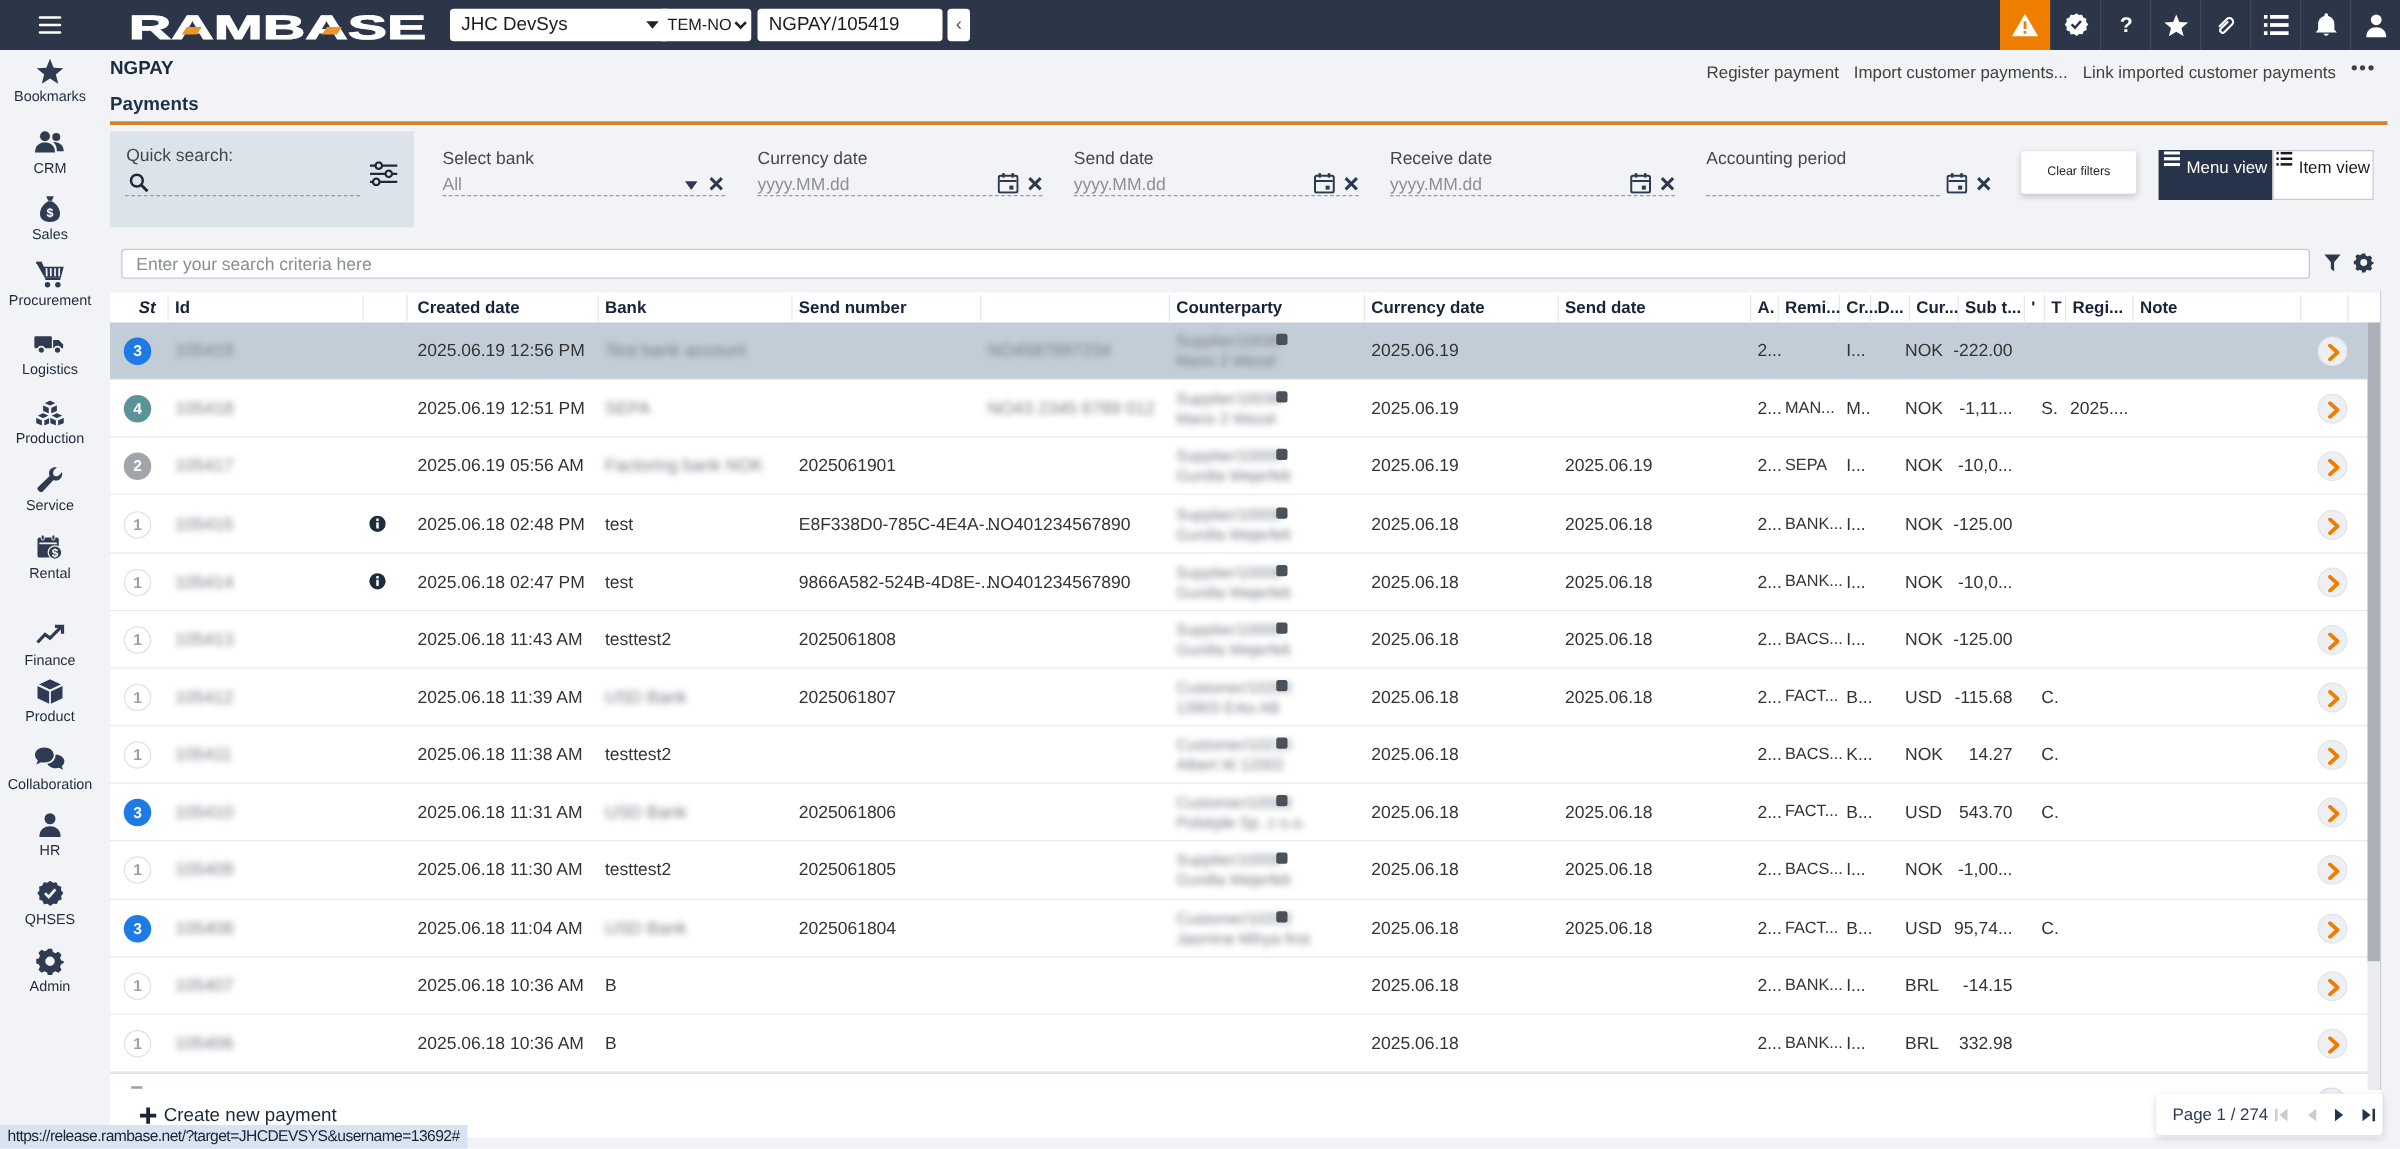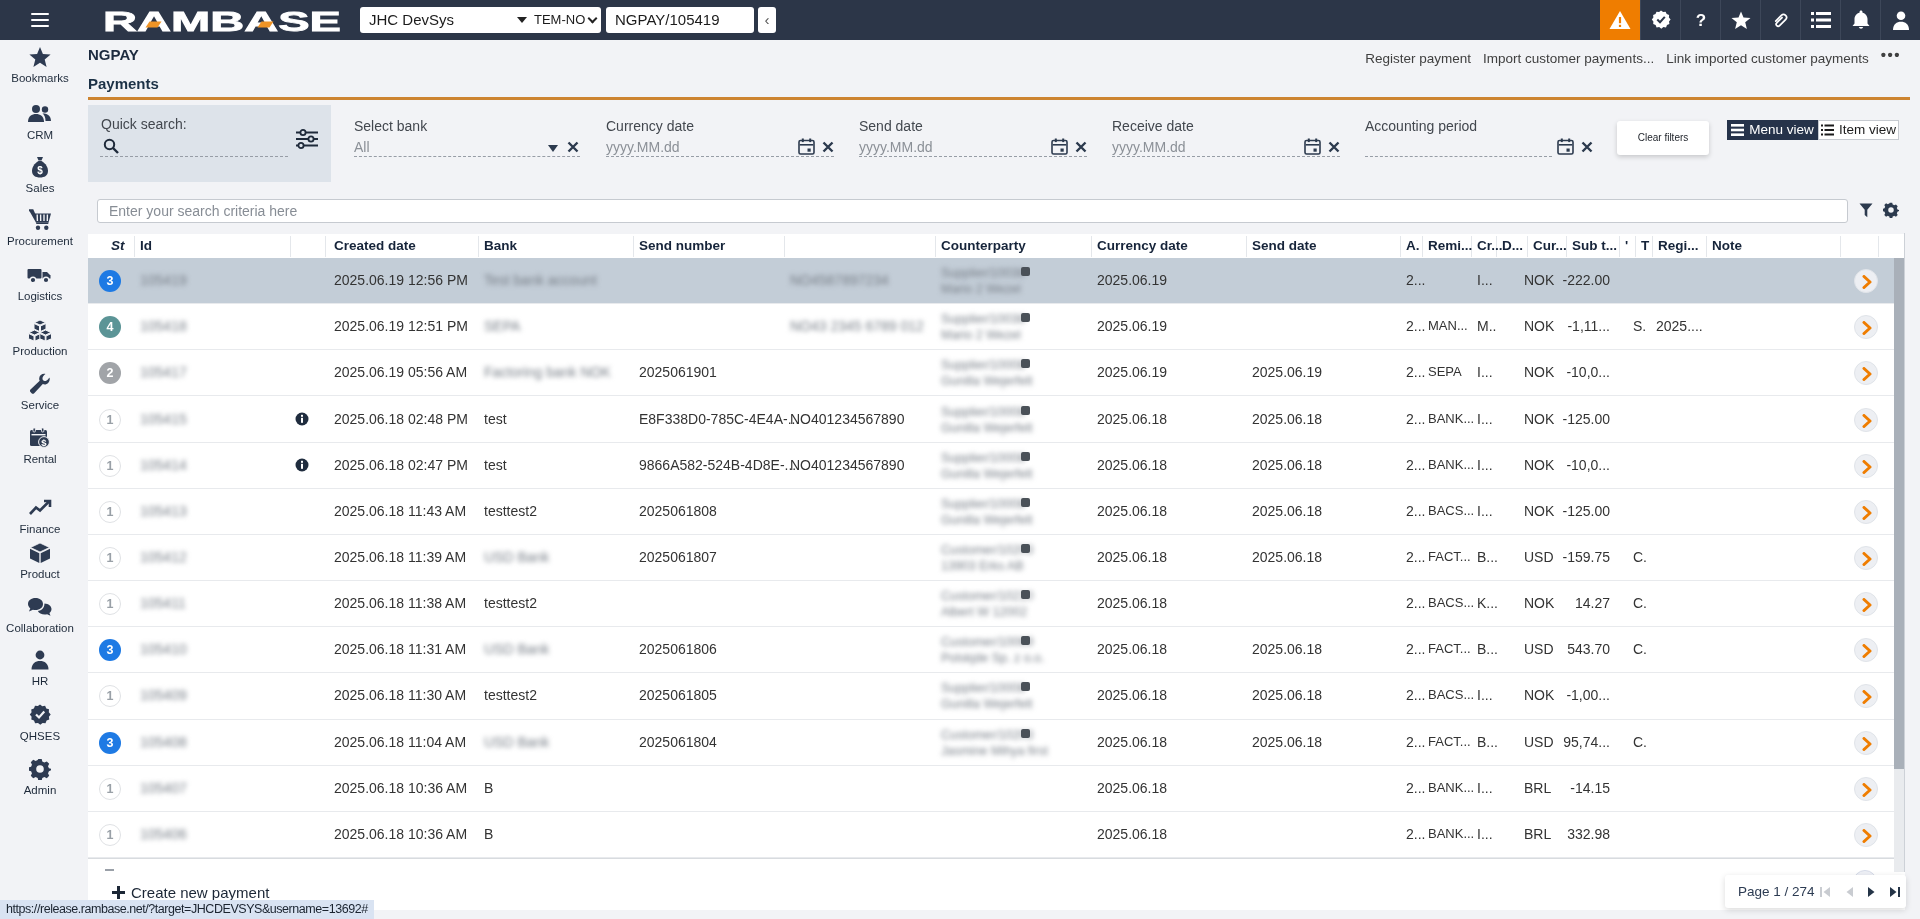--- a/index.html
+++ b/index.html
@@ -36,22 +36,22 @@
 
   
   .qsbox { position:absolute; left:88px; top:105px; width:243px; height:77px; background:#dde3ea; }
   .flabel { position:absolute; font-size:14px; color:#42474e; }
   .fvalue { position:absolute; font-size:14px; color:#8b9097; }
   .dotted { position:absolute; border-bottom:1px dashed #979da6; }
 
   .clearbtn { position:absolute; left:1617px; top:121px; width:92px; height:34px; background:#fff;
               border-radius:3px; box-shadow:0 2px 5px rgba(0,0,0,.18); font-size:10px; color:#23272e;
               text-align:center; line-height:34px; }
-  .viewbtn { position:absolute; top:120px; height:20px; font-size:13.5px; line-height:26px;
-             display:flex; align-items:center; justify-content:center; gap:5px; }
+  .viewbtn { position:absolute; top:120px; height:40px; font-size:13.5px; line-height:26px;
+             display:flex; justify-content:center; gap:5px; }
   .menuview { left:1727px; width:91px; background:#26334a; color:#fff; border:1px solid #26334a; }
   .itemview { left:1818px; width:81px; background:#fff; color:#1b1b1b; border:1px solid #c6cad0; }
 
   
   .searchbox { position:absolute; left:97px; top:199px; width:1751px; height:24px; background:#fff;
                border:1px solid #c6cad0; border-radius:3px; font-size:14px; color:#878d95; line-height:22px;
                padding-left:11px; }
 
   
   .thead { position:absolute; left:88px; top:234px; width:1817px; height:25px; background:#fff;
@@ -629,21 +629,21 @@
       <span class="cell" style="left:551px;">2025061807</span>
       <span class="cpart bl" style="left:853px;">Customer/10203</span>
       <span class="abs cpicon" style="left:930px;top:9px;"></span>
       <span class="cpart bl" style="left:853px;top:23px;">13903 Erks AB</span>
       <span class="cell" style="left:1009px;">2025.06.18</span>
       <span class="cell" style="left:1164px;">2025.06.18</span>
       <span class="cell" style="left:1318px;">2...</span>
       <span class="cell" style="left:1340px;font-size:13px;">FACT...</span>
       <span class="cell" style="left:1389px;">B...</span>
       <span class="cell" style="left:1436px;">USD</span>
-      <span class="cell" style="left:1362px;width:160px;text-align:right;">-159.75</span>
+      <span class="cell" style="left:1362px;width:160px;text-align:right;">-115.68</span>
       <span class="cell" style="left:1545px;">C.</span>
       <div class="chev">
         <svg width="12" height="14" viewBox="0 0 12 14">
           <path d="M3 1.5 L9 7 L3 12.5" stroke="#ef7d00" stroke-width="3" fill="none" stroke-linecap="round" stroke-linejoin="round"></path>
         </svg>
       </div>
     </div>
 <div class="row" style="top:323.1px;">
       <div class="badge b-out">1</div>
       <span class="cell bl" style="left:52px;">105411</span>

